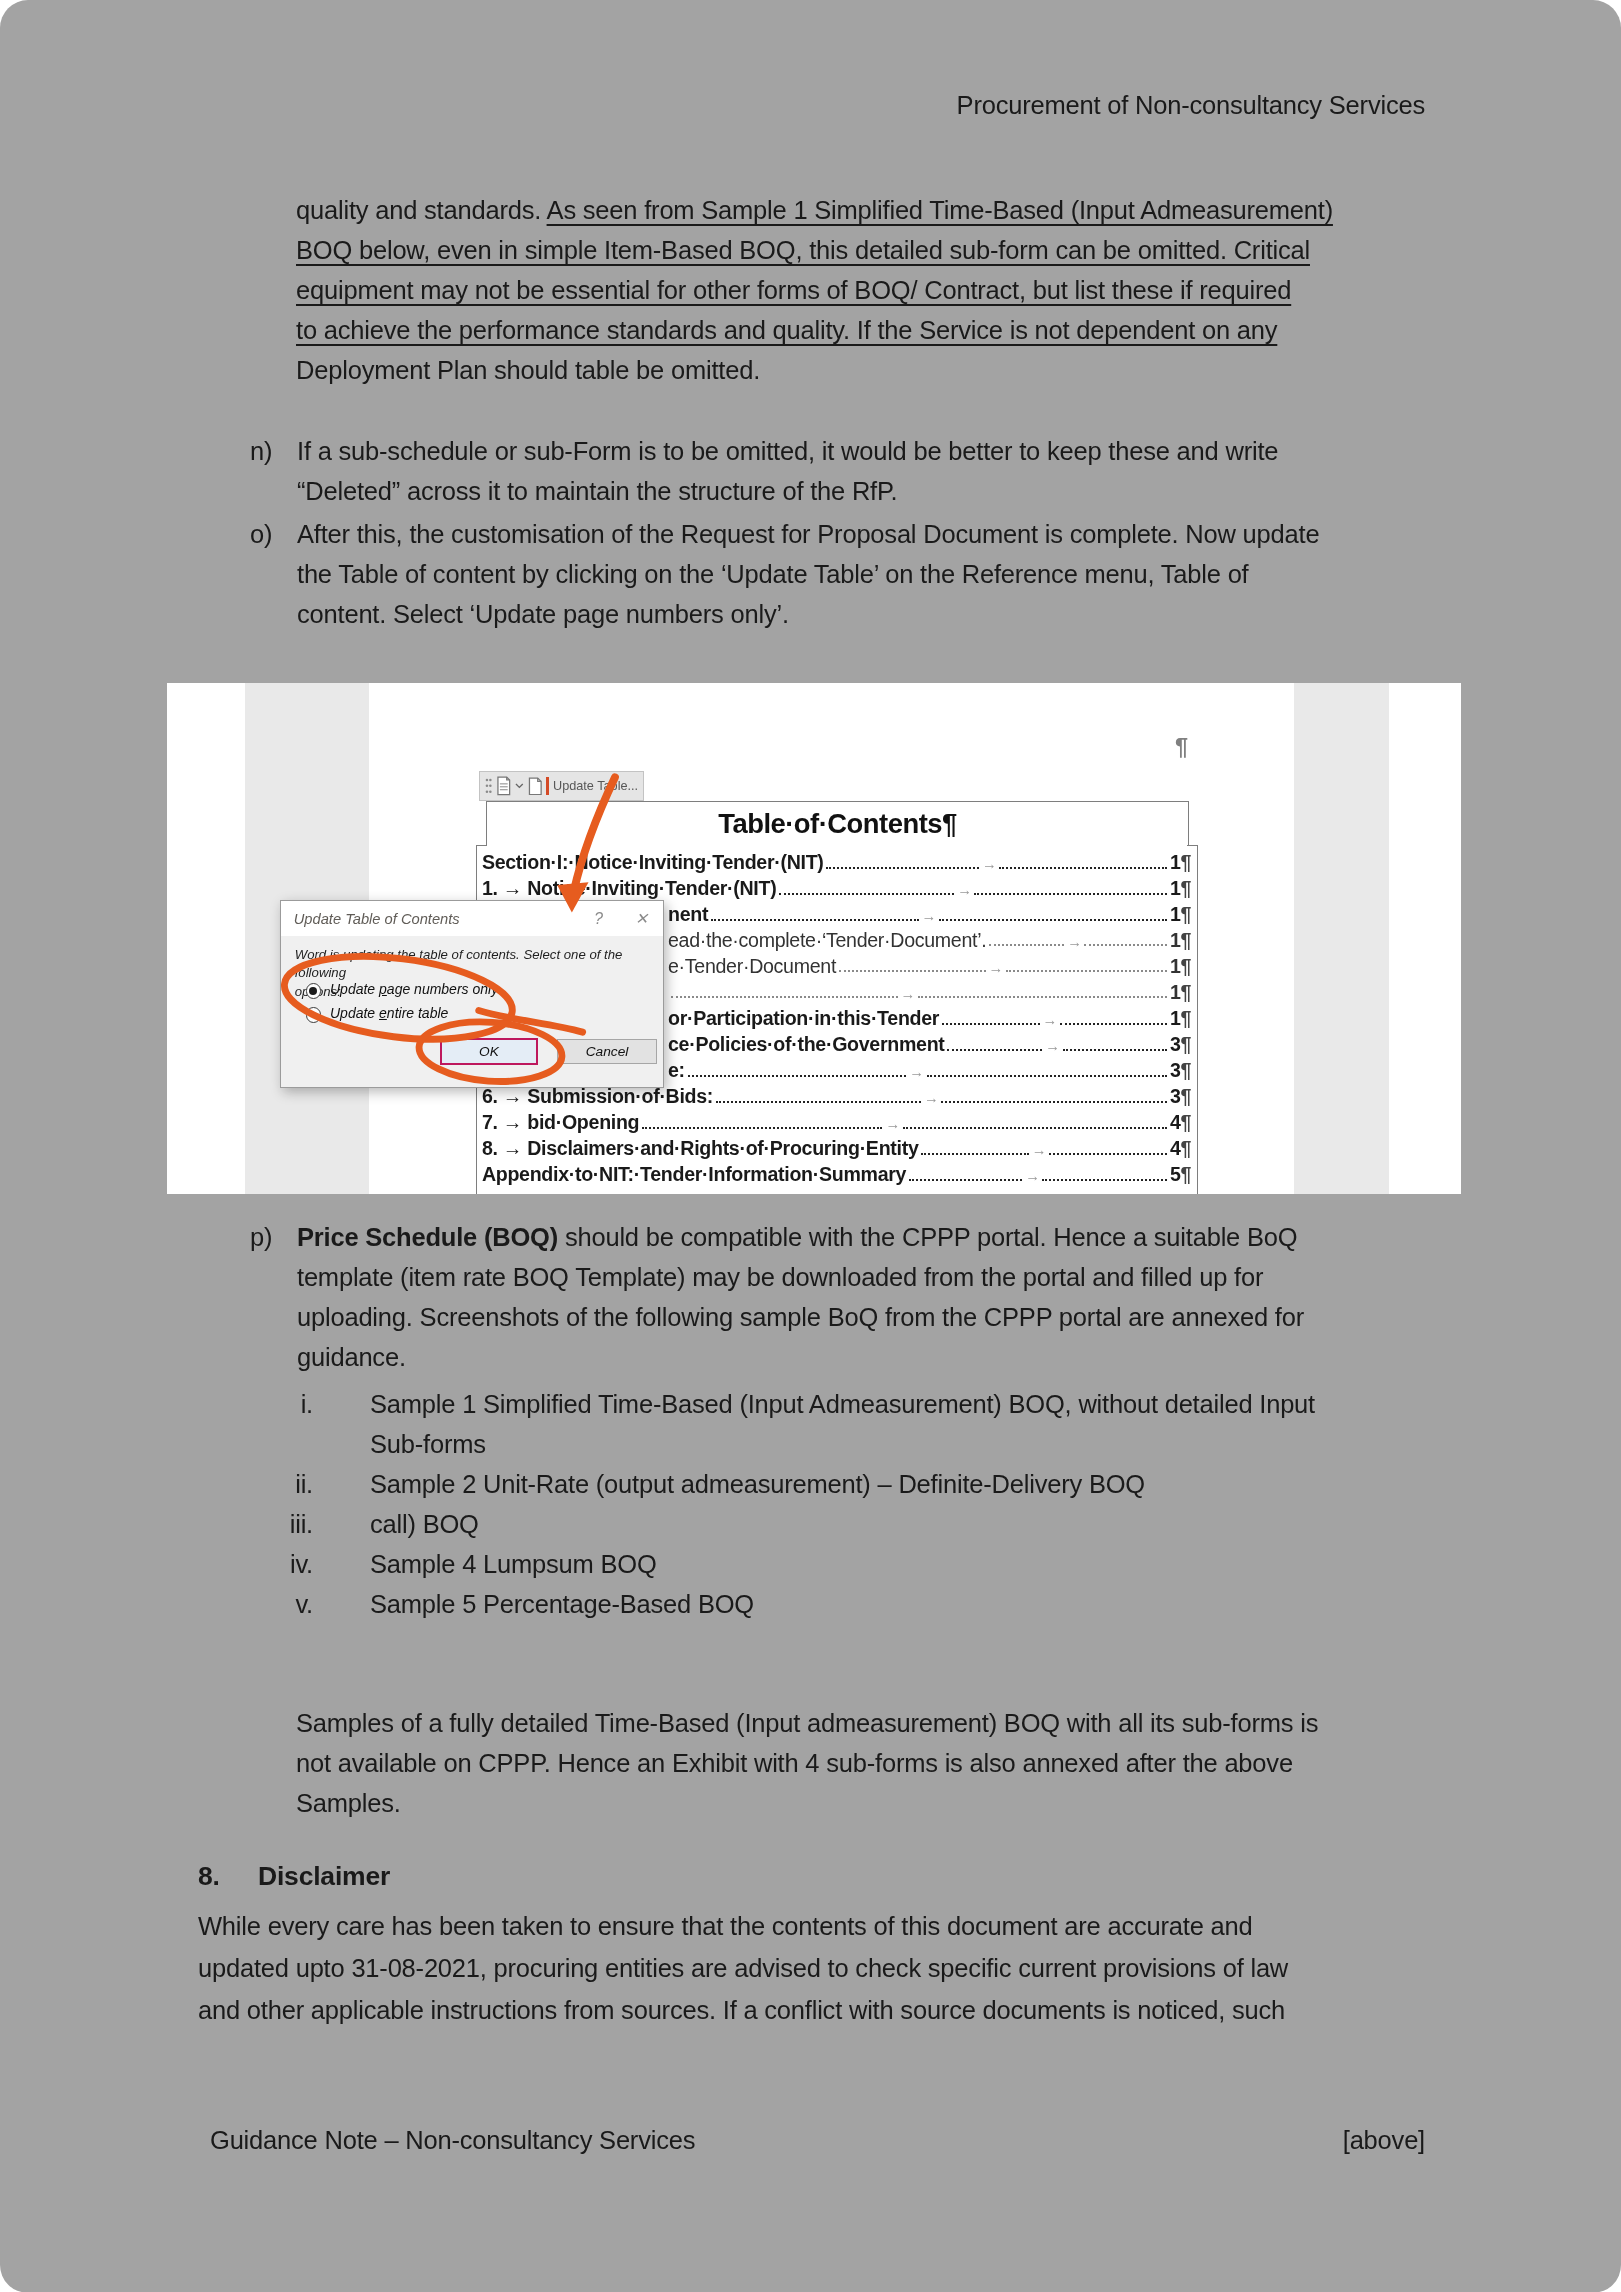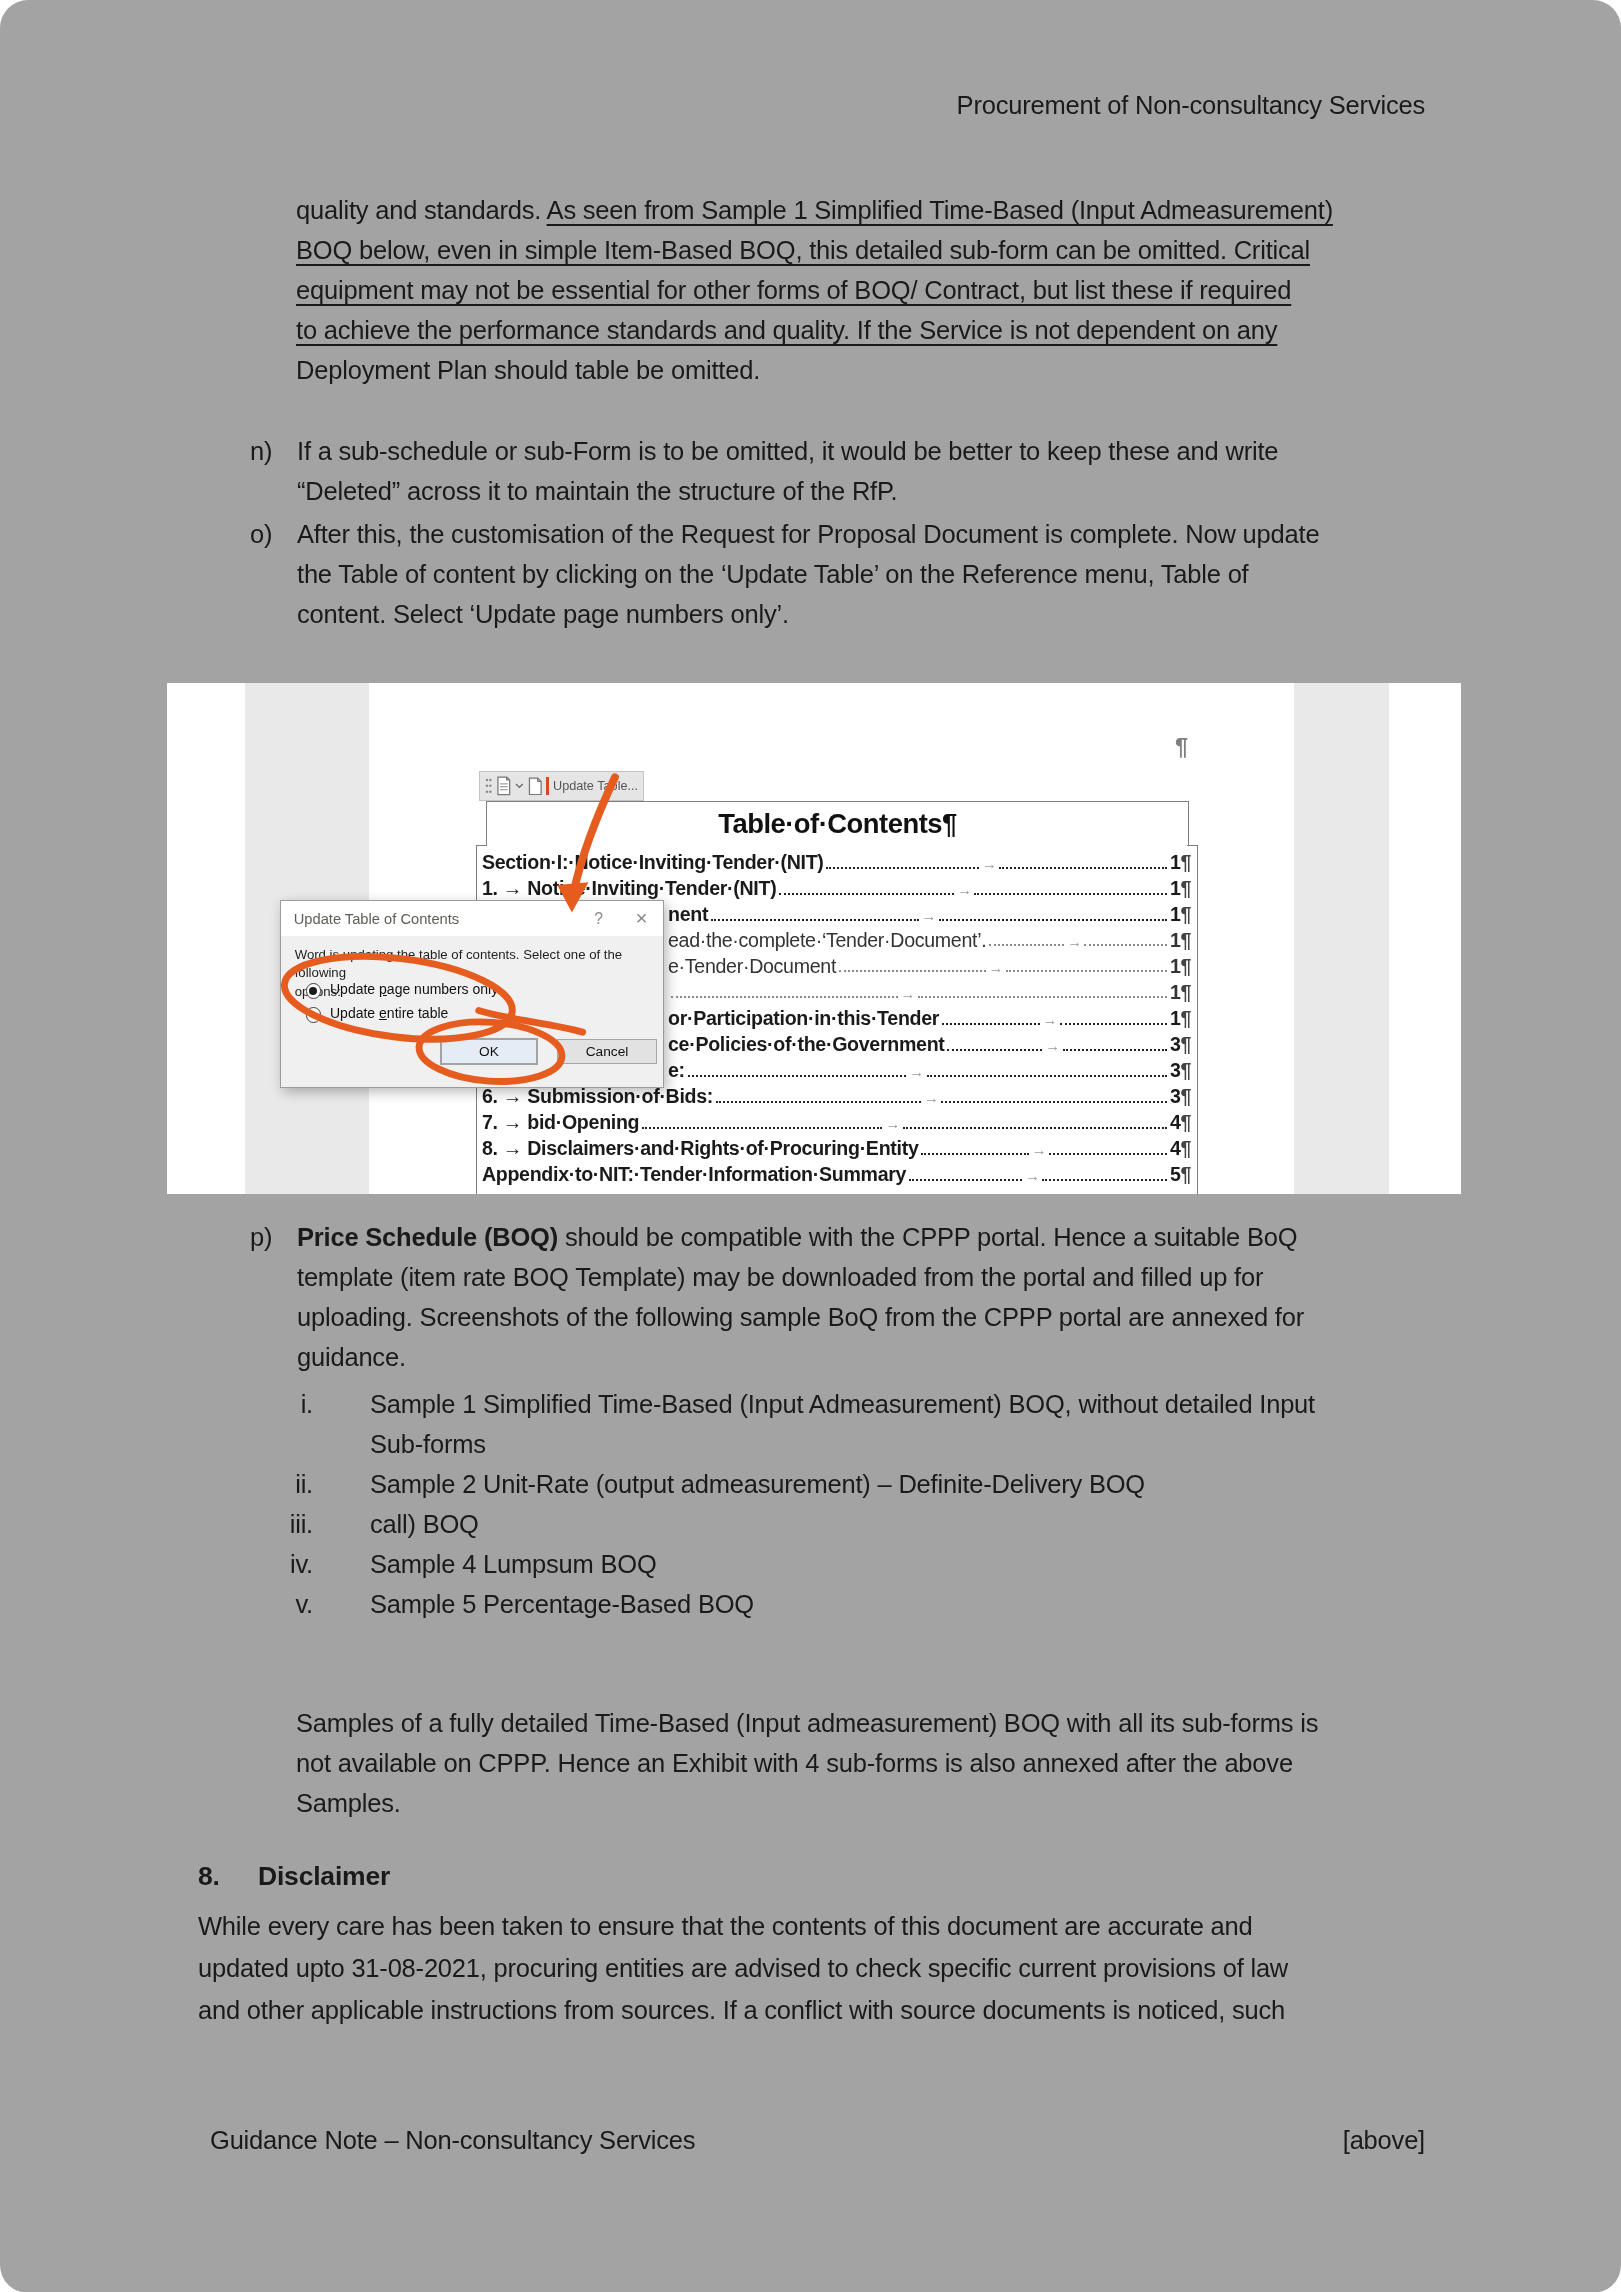--- a/index.html
+++ b/index.html
@@ -52,35 +52,35 @@
   .dl,.dr{flex:1;border-bottom:2.9px dotted #222;margin-bottom:4.9px;}
   .dr{flex:1.1;}
   .lead .arr{color:#999;font-size:14.7px;font-weight:normal;line-height:17.6px;margin:0 2.9px;flex:none;}
   .trow .pg{flex:none;font-weight:bold;}
   .trow .pg .pmark{color:#444;}
   .trow.light{font-weight:normal;color:#333;}
   .trow.light .dl,.trow.light .dr{border-bottom:2px dotted #8a8a8a;margin-bottom:5.9px;}
 
   
   .dialog{left:113px;top:217px;width:384px;height:188px;background:#f0f0f0;border:1px solid #9b9b9b;
-          box-shadow:2.9px 3.9px 11.8px rgba(0,0,0,.28);box-sizing:border-box;z-index:5;}
+          box-shadow:2.9px 3.9px 11.8px rgba(0,0,0,.28);box-sizing:border-box;z-index:5;font-style:italic;}
   .dtitlebar{height:35px;background:#fff;display:flex;align-items:center;}
   .dtitle{flex:1;padding-left:12.7px;font-size:14.7px;color:#605c57;letter-spacing:0;white-space:nowrap;}
   .dhelp,.dclose{width:43px;text-align:center;color:#8a8a8a;font-size:15.7px;}
   .dmsg{padding:9.8px 13.7px 0;font-size:13.2px;line-height:18.6px;color:#1f1f1f;letter-spacing:0;}
   .rrow{position:absolute;left:24.5px;height:17.6px;}
   .rc{position:absolute;left:0;top:0;width:15.7px;height:15.7px;border-radius:50%;border:1.5px solid #3c3c3c;background:#fdfdfd;box-sizing:border-box;}
   .rc.sel::after{content:"";position:absolute;inset:2.9px;border-radius:50%;background:#1c1c1c;}
   .rlabel{position:absolute;left:24.5px;top:-2px;font-size:14px;letter-spacing:0;white-space:nowrap;color:#111;}
   .rlabel .u{text-decoration:underline;}
   .rr1{top:82px;}
   .rr2{top:106px;}
   .btn{position:absolute;display:flex;align-items:center;justify-content:center;font-size:13.7px;letter-spacing:0;
        box-sizing:border-box;color:#111;}
-  .okbtn{left:159px;top:137px;width:98px;height:26.5px;background:#e4edf6;border:2px solid #a3a3a3;}
+  .okbtn{left:159px;top:137px;width:98px;height:26.5px;background:#e4edf6;border:2px solid #be185d;}
   .cancelbtn{left:276px;top:138px;width:100px;height:24.5px;background:#e2e2e2;border:1px solid #a6a6a6;}
 
   .anno{left:0;top:0;z-index:9;pointer-events:none;}
 </style>
 </head>
 <body>
 
 <div class="page">
 
   <div class="abs hdr">Procurement of Non-consultancy Services</div>

